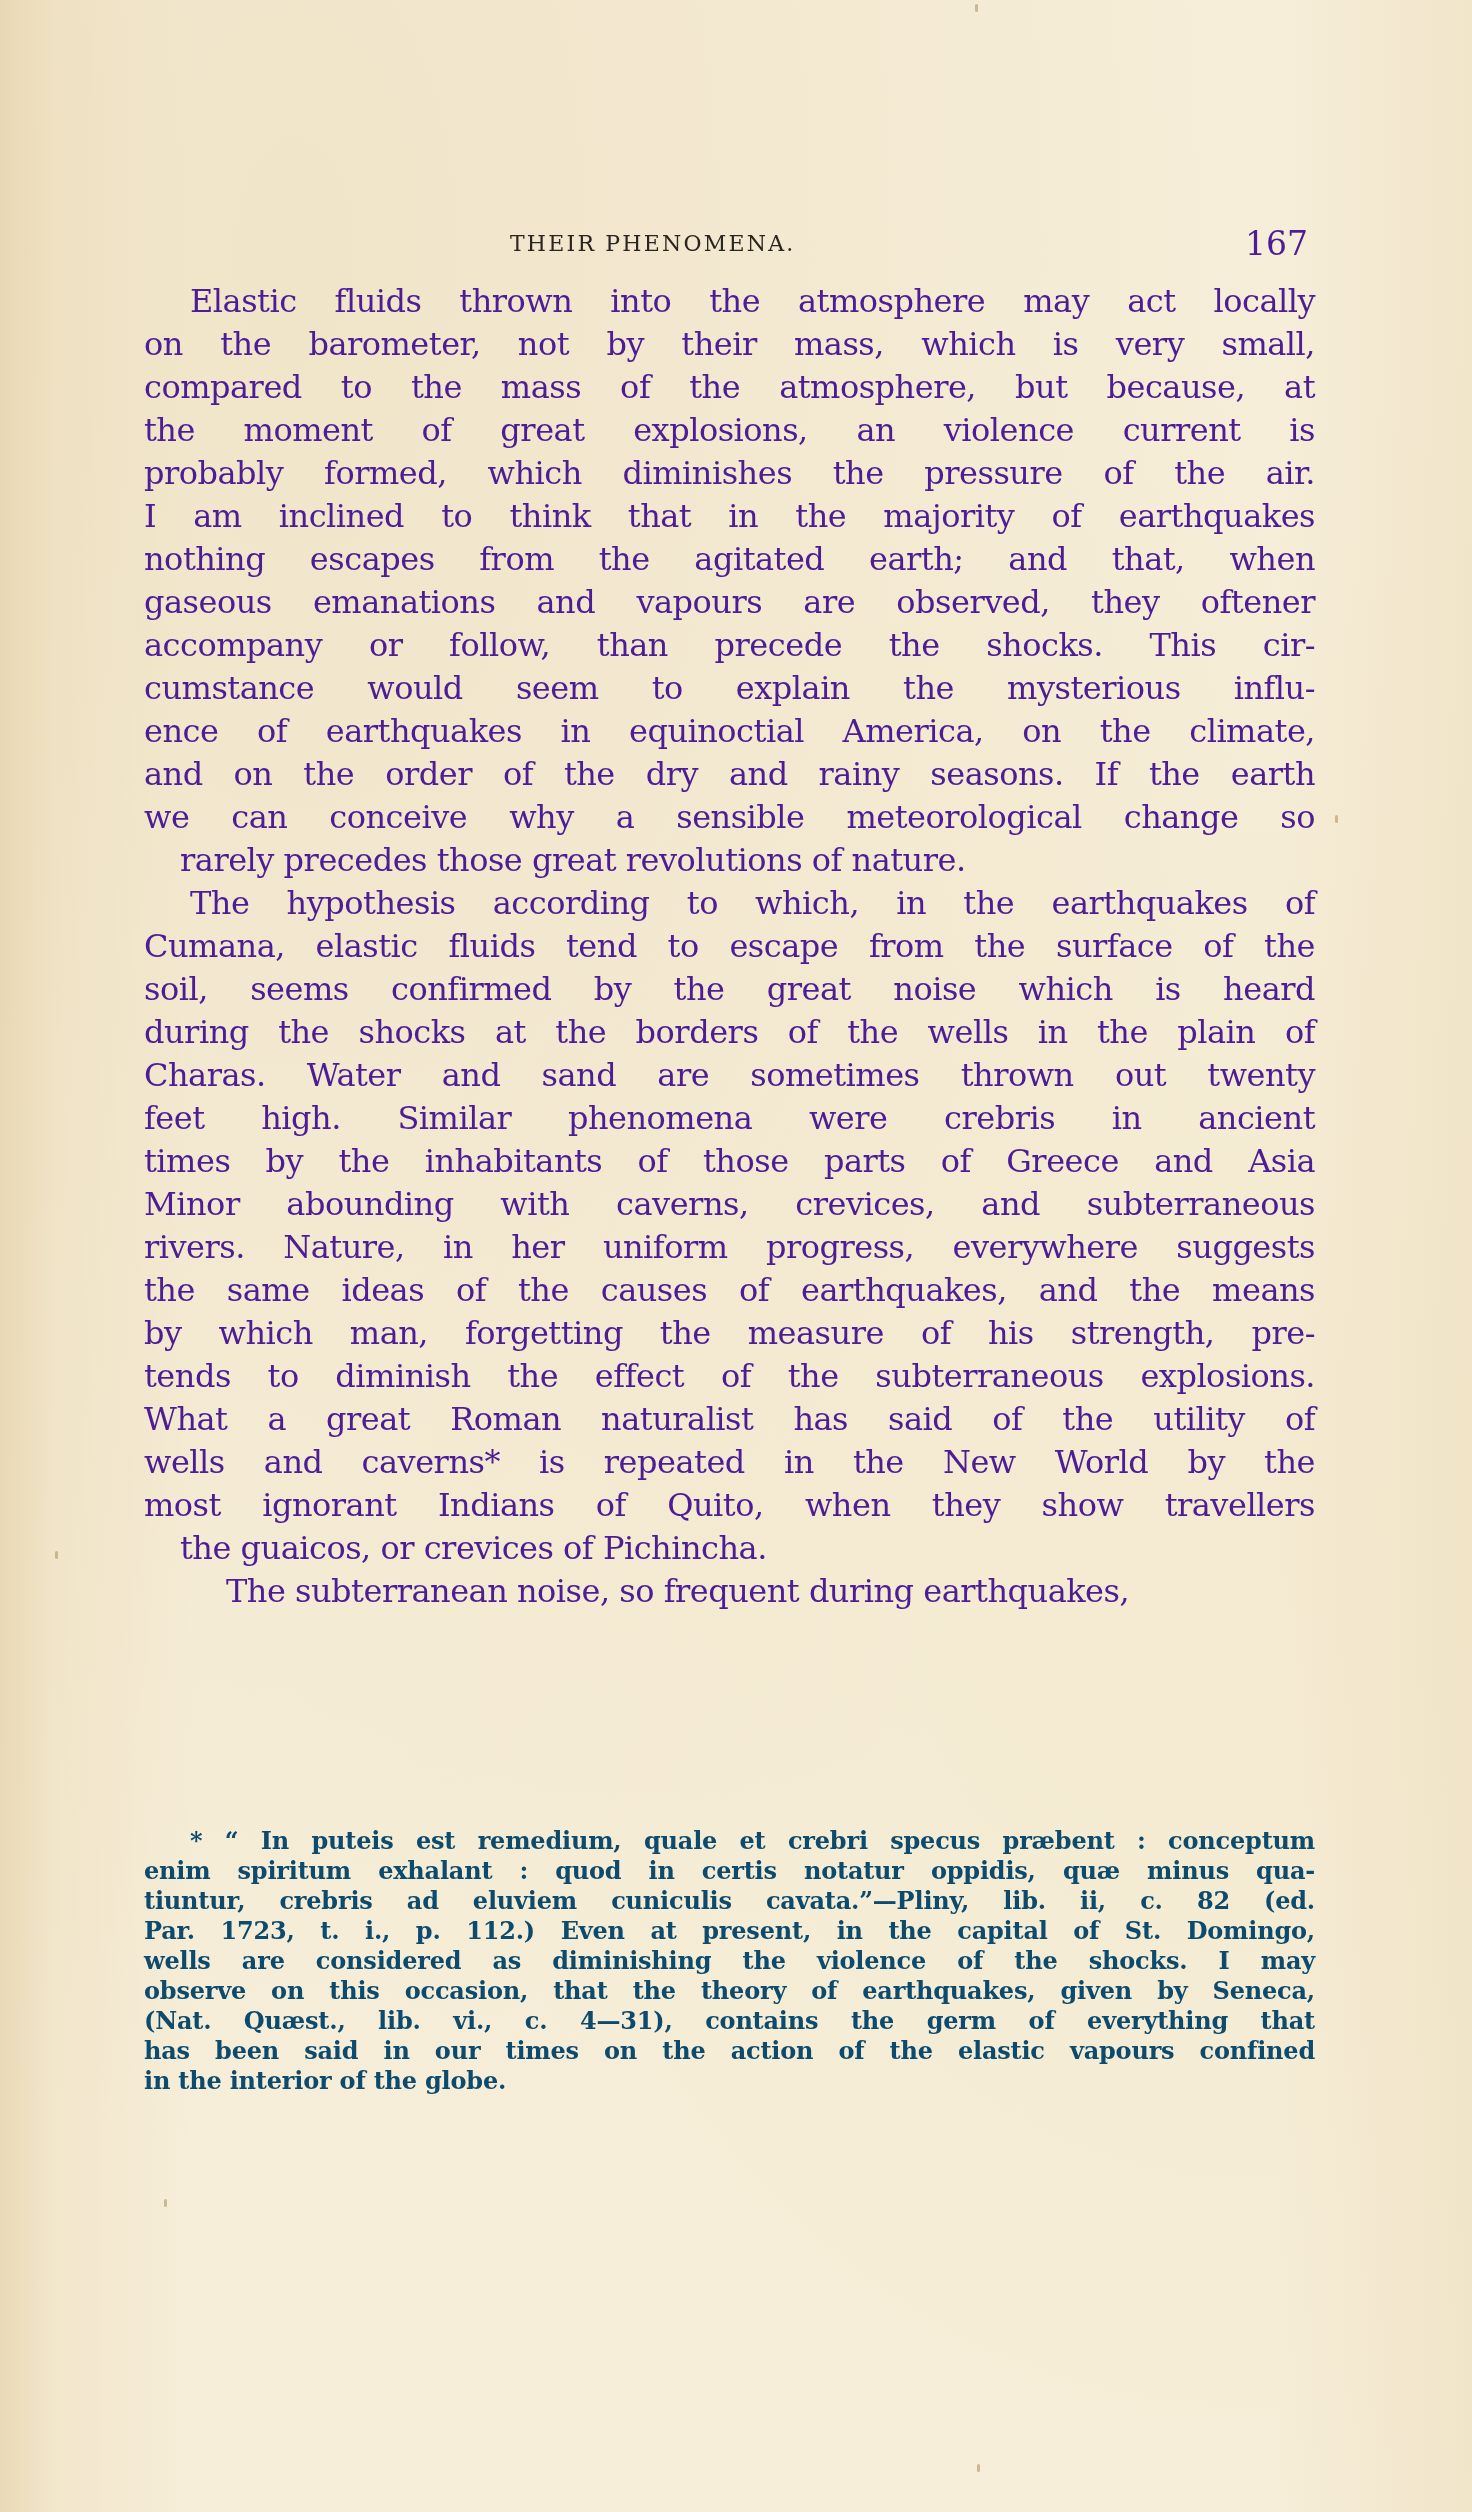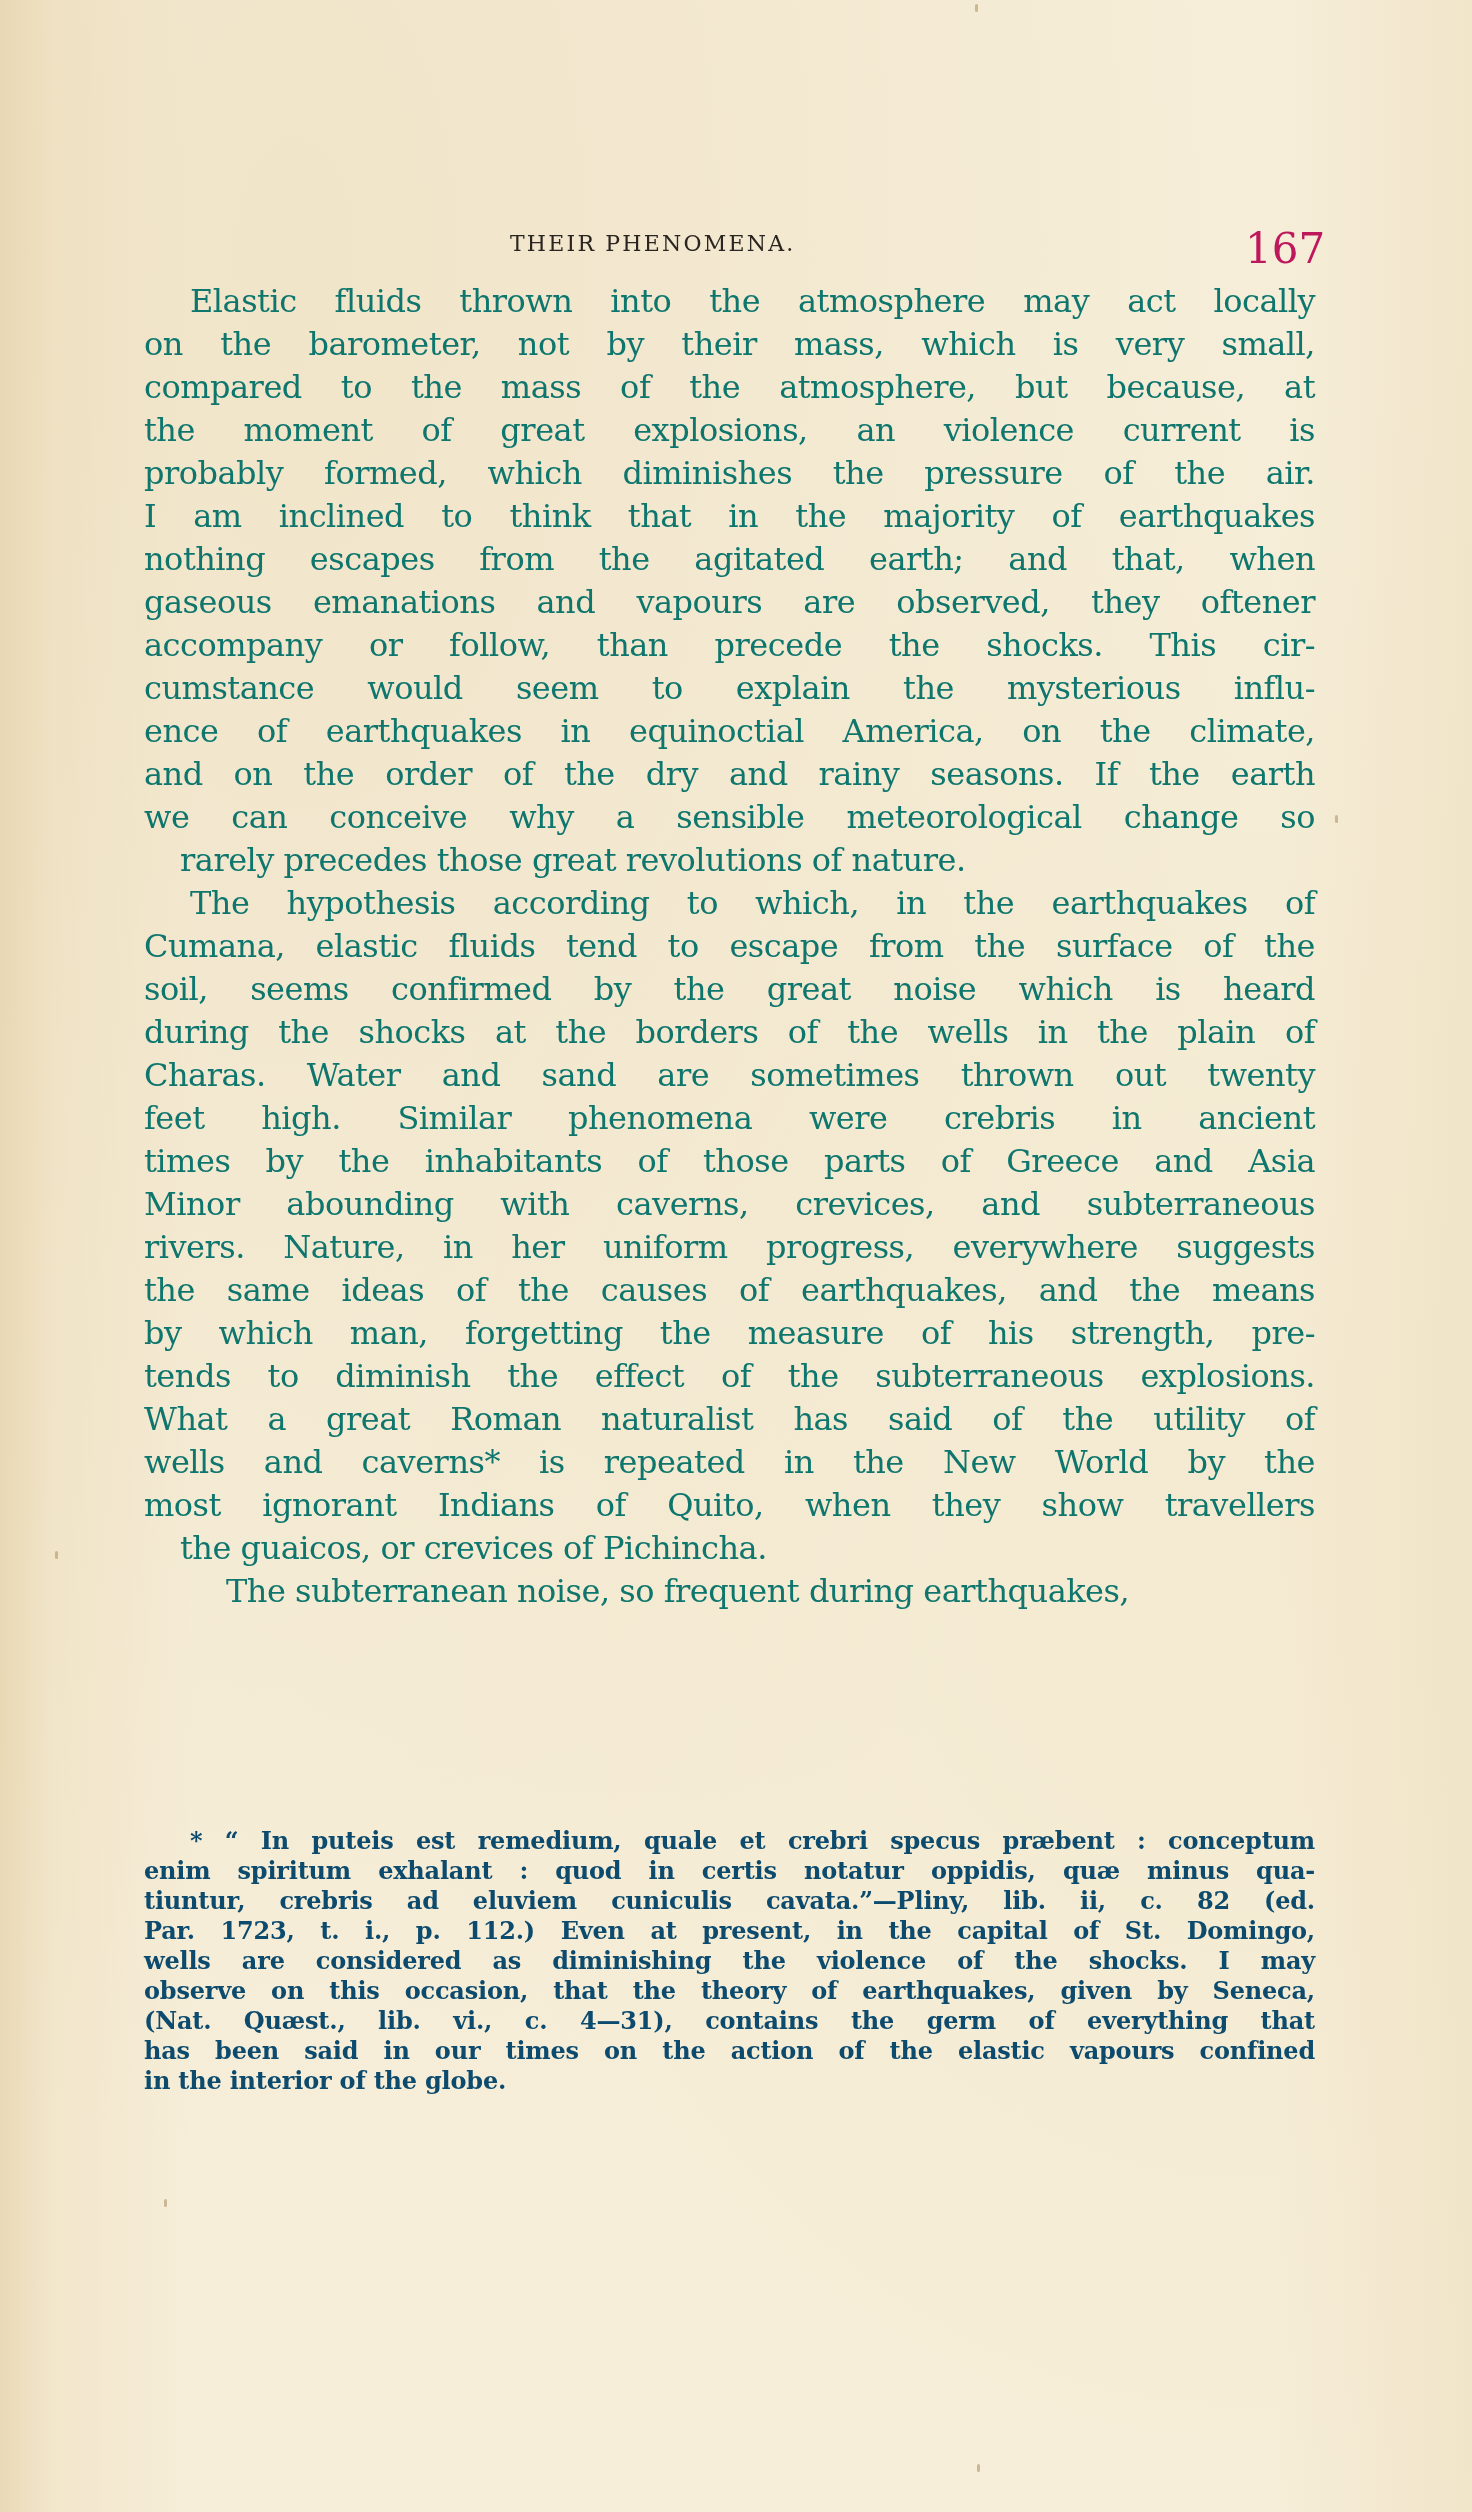--- a/index.html
+++ b/index.html
@@ -41,32 +41,32 @@
       letter-spacing: 2.2px;
       font-variant: small-caps;
       text-transform: uppercase;
       color: #2a2520;
     }
     .page-number {
       position: absolute;
       left: 1245px;
       top: -7px;
       font-family: "DejaVu Serif", serif;
-      font-size: 42px;
-      color: #be185d;
+      font-size: 33px;
+      color: #4c1d95;
     }
     .body-text {
       position: absolute;
       left: 144px;
       top: 280px;
       width: 1171px;
       font-family: "DejaVu Serif", serif;
       font-size: 32px;
       line-height: 43px;
-      color: #0f766e;
+      color: #4c1d95;
     }
     .line {
       display: block;
       white-space: nowrap;
       text-align: justify;
       text-align-last: justify;
       height: 43px;
       letter-spacing: -0.5px;
     }
     .line.last {

